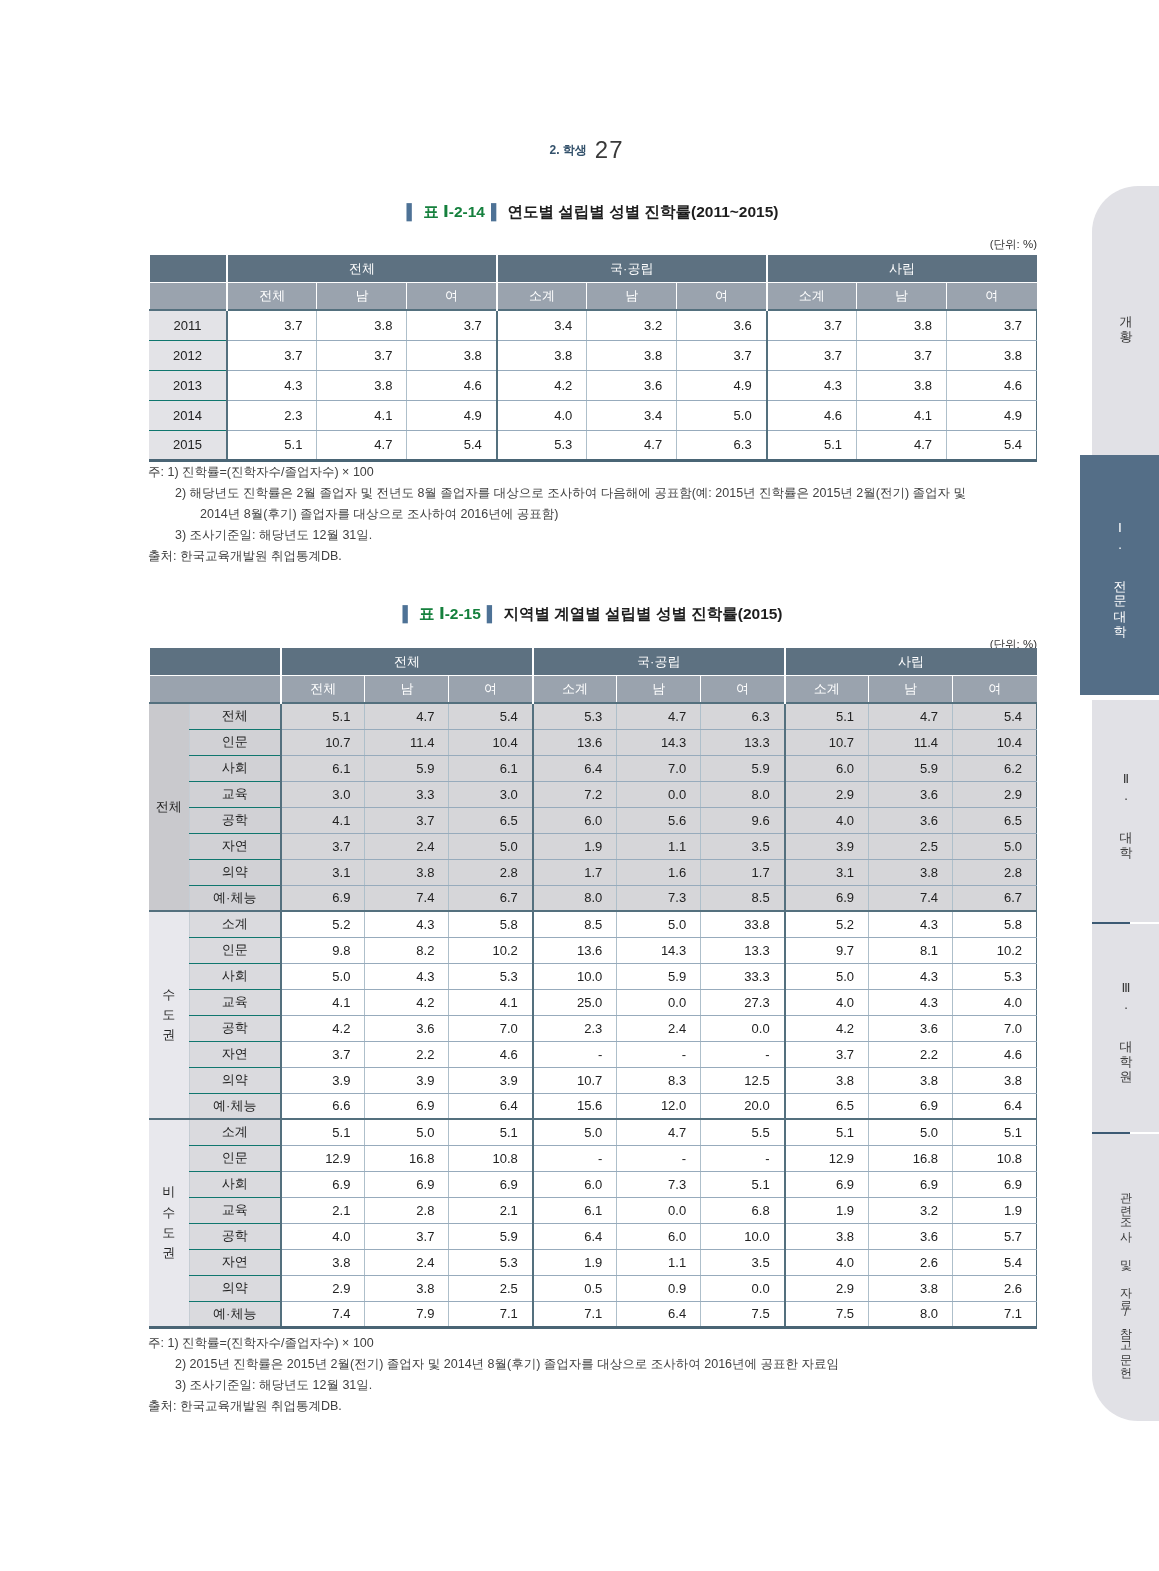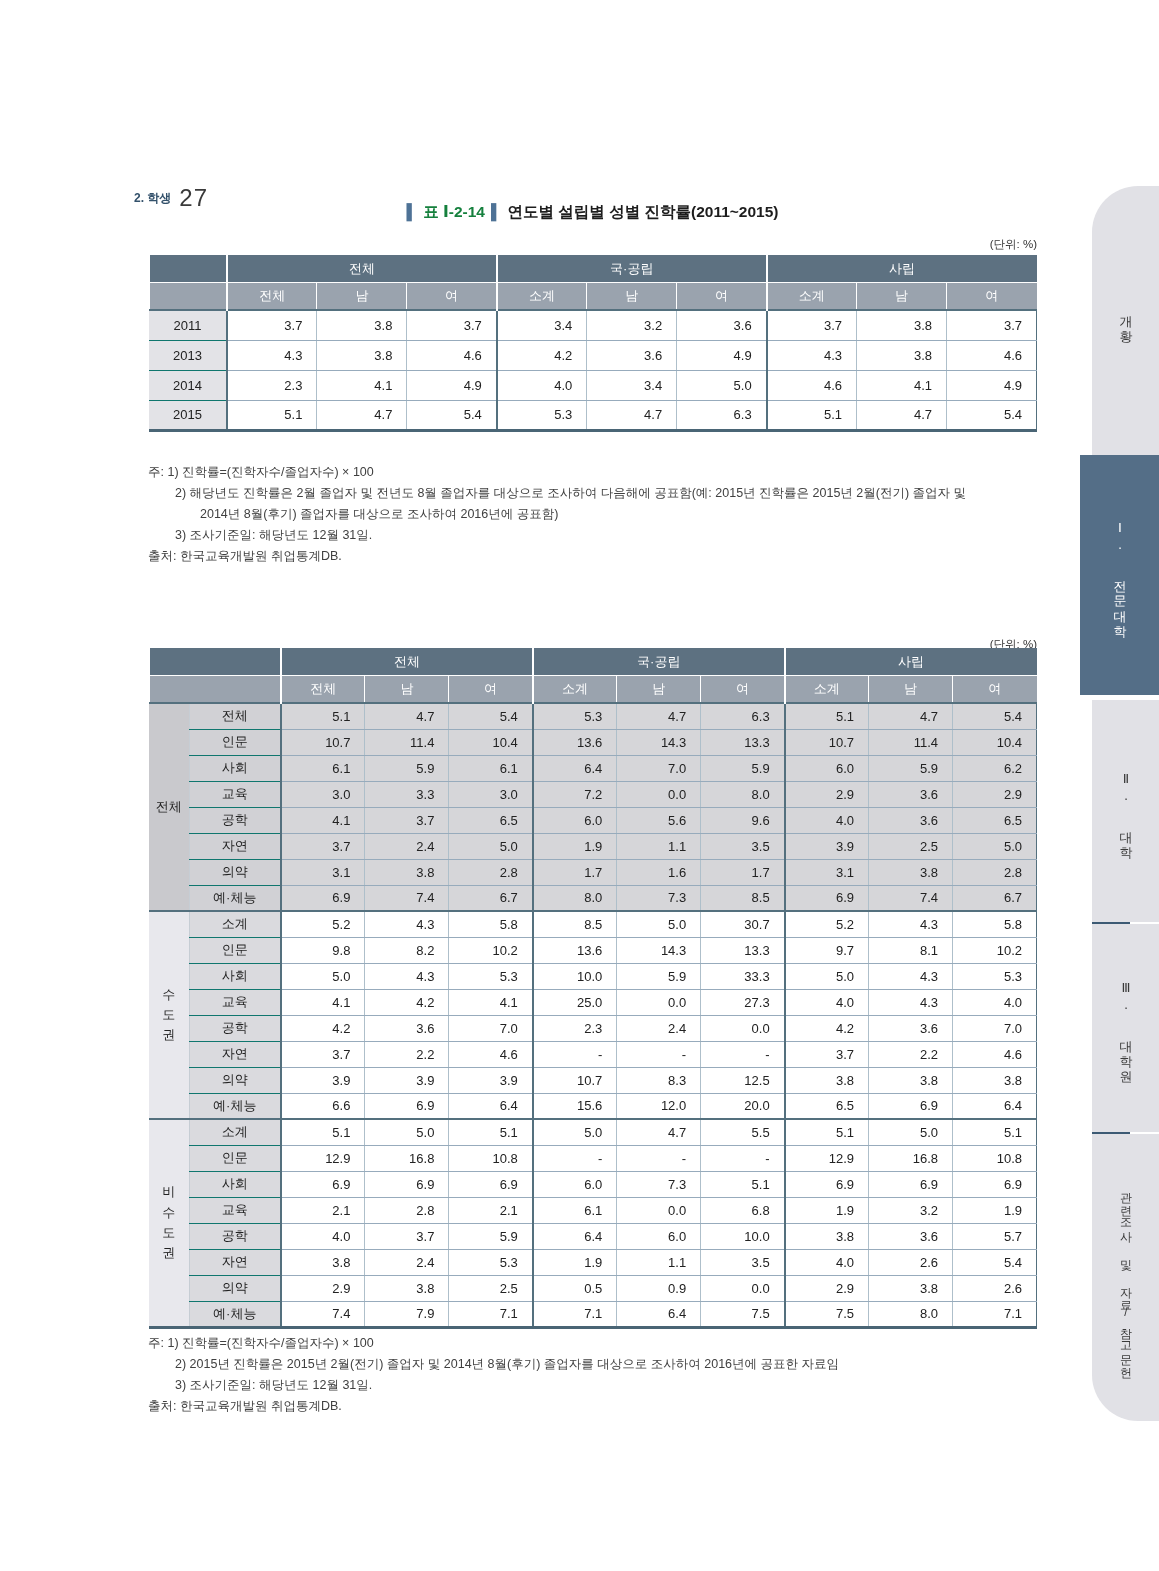--- a/index.html
+++ b/index.html
@@ -1,20 +1,20 @@
 <!DOCTYPE html>
 <html><head>
 <meta charset="utf-8">
 <style>
   html,body{margin:0;padding:0;background:#ffffff;}
   .page{position:relative;width:1159px;height:1571px;background:#ffffff;overflow:hidden;
         font-family:"Liberation Sans","DejaVu Sans",sans-serif;color:#222;}
 
   
-  .page-head{position:absolute;top:136px;left:134px;width:877px;text-align:left;margin-top:48px;}
+  .page-head{position:absolute;top:136px;left:148px;width:877px;text-align:center;}
   .page-head .section{font-size:12px;font-weight:bold;color:#33516b;vertical-align:4px;margin-right:8px;}
   .page-head .pageno{font-size:24px;font-weight:400;color:#3a3a3a;letter-spacing:1px;}
 
   
   .tbl-title{position:absolute;left:148px;width:889px;text-align:center;font-size:15.5px;font-weight:bold;color:#222;}
   .tbl-title .bar{color:#4e7296;font-size:15px;}
   .tbl-title .prefix{color:#15803d;margin:0 6px;}
   .tbl-title .ttext{margin-left:6px;color:#1d1d1d;margin-top:46px;}
   .unit{position:absolute;left:148px;width:889px;text-align:right;font-size:11.5px;color:#333;}
 
@@ -103,20 +103,32 @@
           <td>3.8</td>
           <td>3.7</td>
           <td class="gs">3.4</td>
           <td>3.2</td>
           <td>3.6</td>
           <td class="gs">3.7</td>
           <td>3.8</td>
           <td>3.7</td>
         </tr>
         <tr>
+          <th class="ylab">2012</th>
+          <td class="gs">3.7</td>
+          <td>3.7</td>
+          <td>3.8</td>
+          <td class="gs">3.8</td>
+          <td>3.8</td>
+          <td>3.7</td>
+          <td class="gs">3.7</td>
+          <td>3.7</td>
+          <td>3.8</td>
+        </tr>
+        <tr>
           <th class="ylab">2013</th>
           <td class="gs">4.3</td>
           <td>3.8</td>
           <td>4.6</td>
           <td class="gs">4.2</td>
           <td>3.6</td>
           <td>4.9</td>
           <td class="gs">4.3</td>
           <td>3.8</td>
           <td>4.6</td>
@@ -149,20 +161,23 @@
   </table>
 
   <div class="notes" style="top:462px;" id="t1notes">
       <div class="note-line i0">주: 1) 진학률=(진학자수/졸업자수) × 100</div>
       <div class="note-line i1">2) 해당년도 진학률은 2월 졸업자 및 전년도 8월 졸업자를 대상으로 조사하여 다음해에 공표함(예: 2015년 진학률은 2015년 2월(전기) 졸업자 및</div>
       <div class="note-line i2">2014년 8월(후기) 졸업자를 대상으로 조사하여 2016년에 공표함)</div>
       <div class="note-line i1">3) 조사기준일: 해당년도 12월 31일.</div>
       <div class="note-line i0">출처: 한국교육개발원 취업통계DB.</div>
     </div>
 
+  <div class="tbl-title" style="top:604px;">
+    <span class="bar">▌</span><span class="prefix">표 Ⅰ-2-15</span><span class="bar">▌</span><span class="ttext">지역별 계열별 설립별 성별 진학률(2015)</span>
+  </div>
   <div class="unit" style="top:637px;">(단위: %)</div>
 
   <table class="stat t2" style="top:648px;">
     <colgroup>
         <col style="width:40px">
         <col style="width:92px">
       </colgroup>
     <thead>
       <tr class="grp">
         <th class="corner" colspan="2"></th>
@@ -282,21 +297,21 @@
           <td>6.7</td>
         </tr>
         <tr class="blk1 bs">
           <th class="grp grp1" rowspan="8">수<br>도<br>권</th>
           <th class="cat">소계</th>
           <td class="gs">5.2</td>
           <td>4.3</td>
           <td>5.8</td>
           <td class="gs">8.5</td>
           <td>5.0</td>
-          <td>30.7</td>
+          <td>33.8</td>
           <td class="gs">5.2</td>
           <td>4.3</td>
           <td>5.8</td>
         </tr>
         <tr class="blk1">
           <th class="cat">인문</th>
           <td class="gs">9.8</td>
           <td>8.2</td>
           <td>10.2</td>
           <td class="gs">13.6</td>

